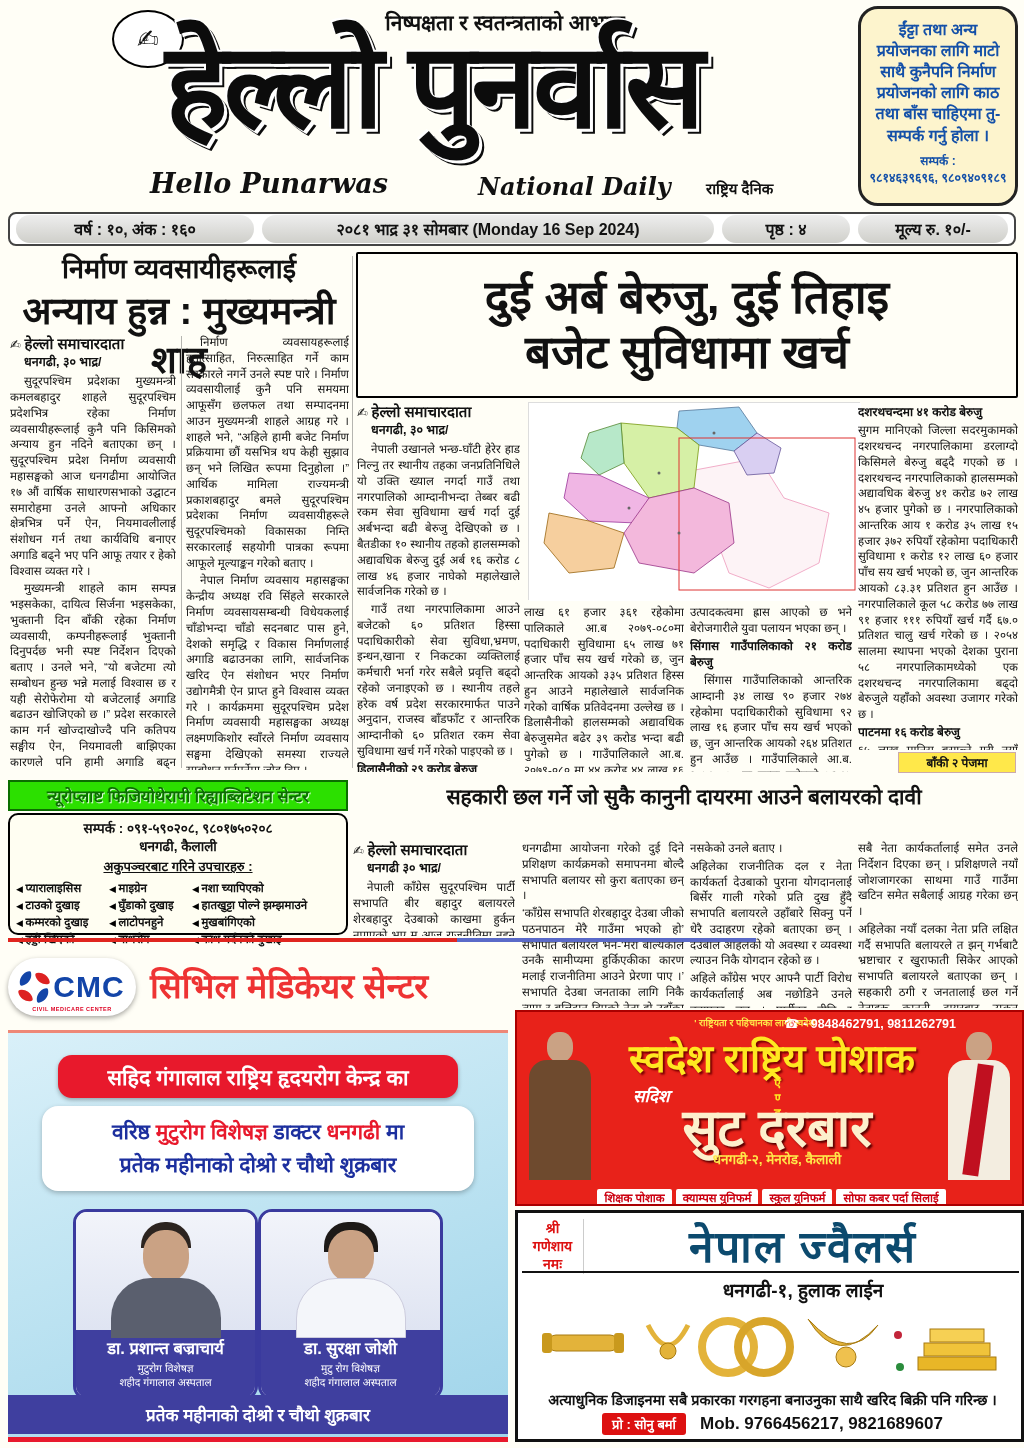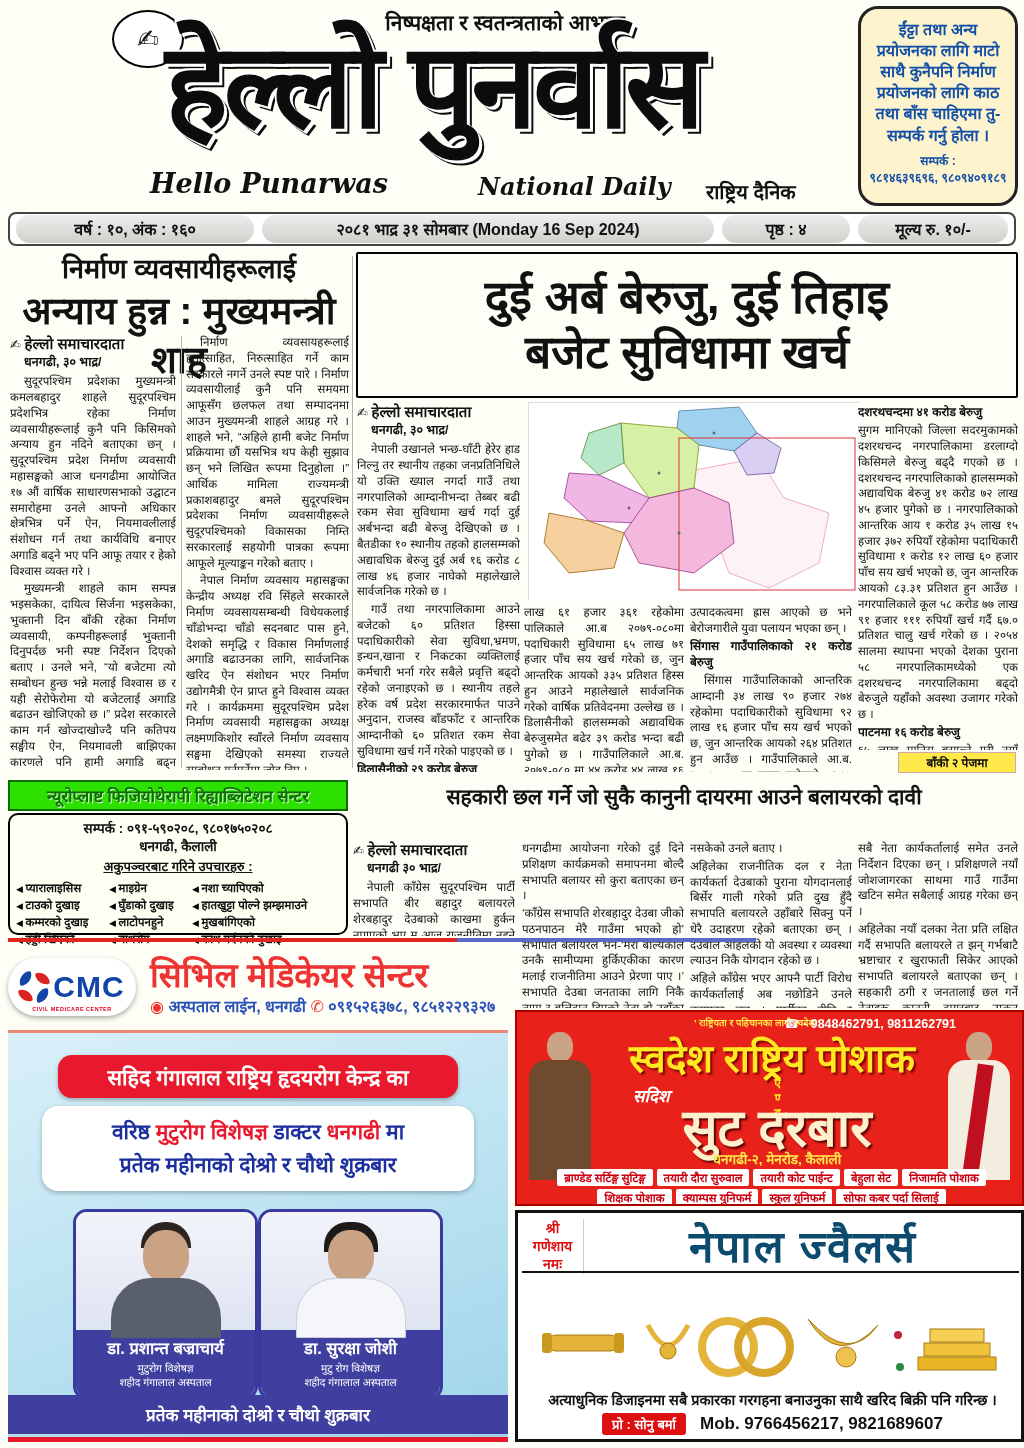--- a/index.html
+++ b/index.html
@@ -7,21 +7,21 @@
   .page { position:relative; width:1024px; height:1448px; margin:0 auto; background:#fffef6; overflow:hidden; color:#111; }
   .abs { position:absolute; }
 
   
   .tagline { left:340px; top:8px; width:330px; text-align:center; font-size:21px; font-weight:bold; }
   .logo-oval { left:112px; top:10px; width:72px; height:58px; border:2px solid #000; border-radius:50%; background:#fff; display:flex; align-items:center; justify-content:center; font-size:26px; }
   .np-title { left:18px; top:22px; width:830px; text-align:center; font-size:118px; font-weight:900; letter-spacing:-4px; line-height:1.1;
               color:#0c0c0c; text-shadow:3px 3px 0 #fff,-2px -2px 0 #fff, 5px 5px 0 #0c0c0c; white-space:nowrap; }
   .en-title { left:150px; top:168px; width:300px; font-family:"DejaVu Serif","Liberation Serif",serif; font-style:italic; font-weight:bold; font-size:27px; }
   .en-sub   { left:478px; top:172px; width:230px; font-family:"DejaVu Serif","Liberation Serif",serif; font-style:italic; font-weight:bold; font-size:24px; }
-  .np-sub   { left:706px; top:178px; width:140px; font-size:20px; font-weight:bold; }
+  .np-sub   { left:706px; top:178px; width:140px; font-size:15px; font-weight:bold; }
   .corner-ad { left:858px; top:6px; width:160px; height:200px; border:3px solid #222; border-radius:20px; background:#fdf4cd; padding:10px 6px 4px; text-align:center; }
   .corner-ad .txt { color:#1450a8; font-weight:900; font-size:16px; line-height:1.32; }
   .corner-ad .c-lab { color:#1450a8; font-weight:bold; font-size:12px; margin-top:6px; }
   .corner-ad .c-ph { color:#1450a8; font-weight:bold; font-size:12.5px; }
 
   
   .datebar { left:8px; top:212px; width:1008px; height:34px; border:2px solid #444; border-radius:8px; background:#fff; display:flex; align-items:center; gap:8px; padding:0 6px; }
   .datebar .seg { background:linear-gradient(#eee,#cfcfca); border-radius:15px; padding:3px 20px; font-size:16px; font-weight:bold; white-space:nowrap; }
   .seg-issue { width:238px; text-align:center; }
   .seg-date  { flex:1; text-align:center; background:linear-gradient(#f2f2ee,#d8d8d2); }
@@ -277,24 +277,20 @@
         <span class="petal" style="left:0;top:0;background:#1345a8;transform:rotate(-10deg);"></span>
         <span class="petal" style="right:0;top:0;background:#d22;transform:rotate(80deg);"></span>
         <span class="petal" style="left:0;bottom:0;background:#d22;transform:rotate(260deg);"></span>
         <span class="petal" style="right:0;bottom:0;background:#1345a8;transform:rotate(170deg);"></span>
       </span>
       <span class="word">CMC</span>
       <span class="small">CIVIL MEDICARE CENTER</span>
     </div>
     <div>
       <div class="cmc-title">सिभिल मेडिकेयर सेन्टर</div>
-      <div class="cmc-addr">
-        <span class="red">◉ </span><span>अस्पताल लाईन, धनगढी</span>
-        <span class="red"> ✆ </span><span>०९१५२६३७८, ९८५१२२९३२७</span>
-      </div>
     </div>
   </div>
 
   <div class="abs heart">
     <div class="pill">सहिद गंगालाल राष्ट्रिय हृदयरोग केन्द्र का</div>
     <div class="white-box">
       <div>
         <span>वरिष्ठ </span><span class="red">मुटुरोग विशेषज्ञ</span><span> डाक्टर </span><span class="red">धनगढी</span><span> मा</span>
       </div>
       <div>प्रतेक महीनाको दोश्रो र चौथो शुक्रबार</div>
@@ -339,43 +335,37 @@
         <span class="m-body"></span>
         <span class="sash"></span>
       </div>
     <div class="slogan">' राष्ट्रियता र पहिचानका लागी स्वदेश '</div>
     <div class="phone">☎ - 9848462791, 9811262791</div>
     <div class="t1">स्वदेश राष्ट्रिय पोशाक</div>
     <div class="small-br">सदिश</div>
     <div class="and-v">एण्ड</div>
     <div class="t2">सुट दरबार</div>
     <div class="addr">धनगढी-२, मेनरोड, कैलाली</div>
-    <div class="chips r1">
-      <span class="chip">ब्राण्डेड सर्टिङ्ग सुटिङ्ग</span>
-      <span class="chip">तयारी दौरा सुरुवाल</span>
-      <span class="chip">तयारी कोट पाईन्ट</span>
-      <span class="chip">बेहुला सेट</span>
-      <span class="chip">निजामति पोशाक</span>
-    </div>
     <div class="chips r2">
       <span class="chip">शिक्षक पोशाक</span>
       <span class="chip">क्याम्पस युनिफर्म</span>
       <span class="chip">स्कुल युनिफर्म</span>
       <span class="chip">सोफा कबर पर्दा सिलाई</span>
     </div>
   </div>
 
   <div class="abs jewel">
     <div class="ganesh">
       <div>श्री</div>
       <div>गणेशाय</div>
       <div>नमः</div>
     </div>
     <div class="title">नेपाल ज्वैलर्स</div>
     <div class="trule"></div>
+    <div class="addr">धनगढी-१, हुलाक लाईन</div>
     <div class="gold-row">
       <svg width="489" height="86" viewBox="0 0 489 86">
         <rect x="20" y="30" width="70" height="16" rx="8" fill="#e3b33a" stroke="#a87b10"></rect>
         <rect x="14" y="28" width="10" height="20" rx="3" fill="#c9991d"></rect>
         <rect x="86" y="28" width="10" height="20" rx="3" fill="#c9991d"></rect>
         <path d="M120 20 q20 40 40 0" stroke="#e3b33a" stroke-width="5" fill="none"></path>
         <circle cx="140" cy="46" r="8" fill="#e3b33a" stroke="#a87b10"></circle>
         <circle cx="200" cy="42" r="26" fill="none" stroke="#e3b33a" stroke-width="8"></circle>
         <circle cx="236" cy="42" r="26" fill="none" stroke="#d8a52a" stroke-width="8"></circle>
         <path d="M280 14 q30 50 70 6 q-28 40 -70 -6" fill="#e3b33a" stroke="#a87b10"></path>

